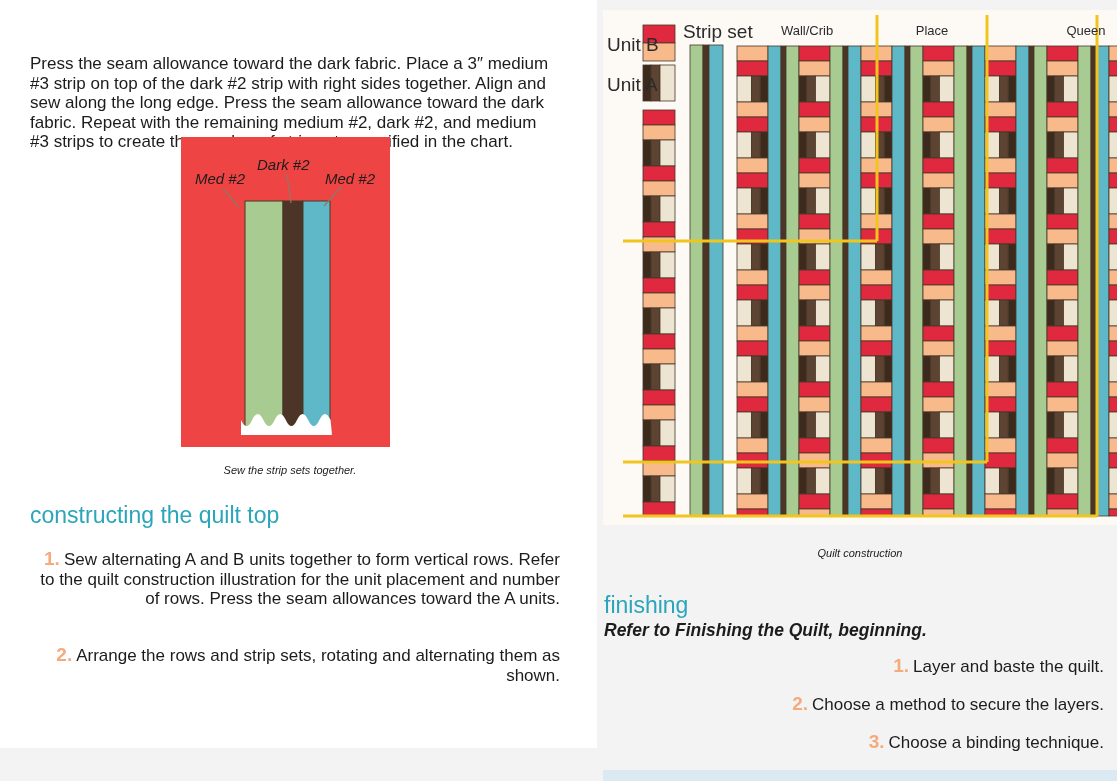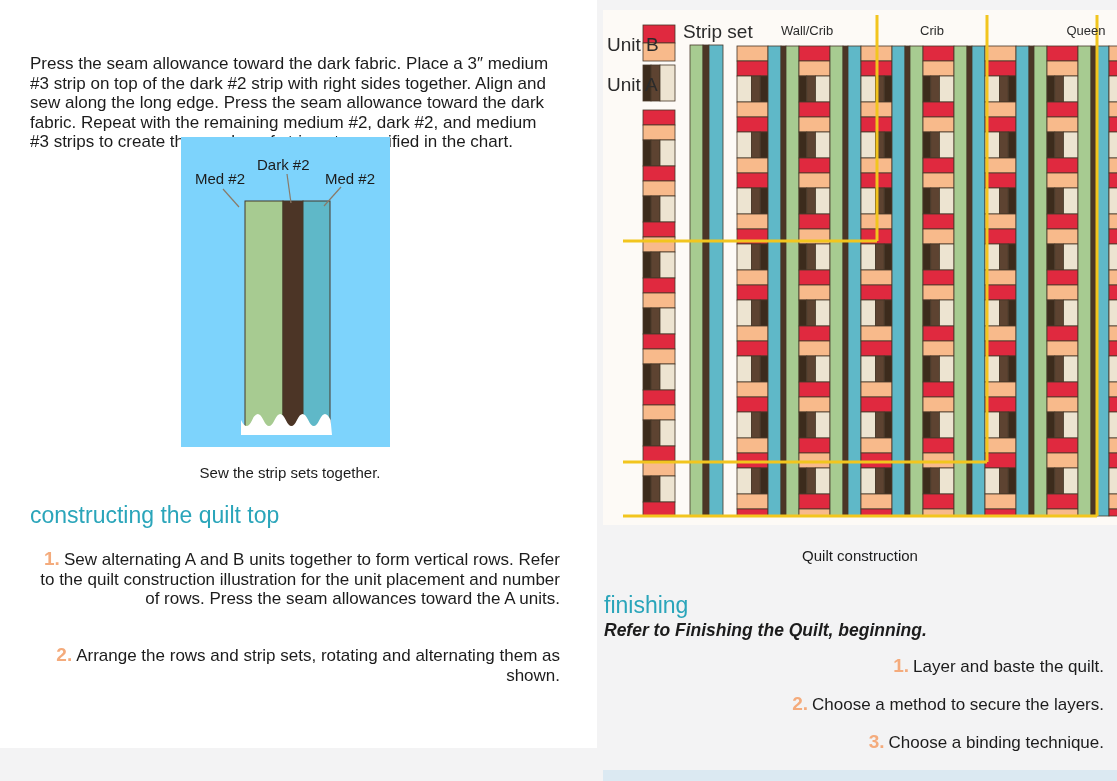--- a/index.html
+++ b/index.html
@@ -5,26 +5,26 @@
   html,body{margin:0;padding:0;}
   body{
     width:1117px;height:781px;position:relative;overflow:hidden;
     background:#f3f3f4;
     font-family:"Liberation Sans",sans-serif;
     color:#1c1c1c;
   }
   .abs{position:absolute;}
   .left-panel{left:0;top:0;width:597px;height:748px;background:#ffffff;}
   .intro{left:30px;top:37px;width:526px;font-size:17px;line-height:19.5px;}
-  .diagram-wrap{left:181px;top:137px;width:209px;height:310px;background:#7dd3fc;}
+  .diagram-wrap{left:181px;top:137px;width:209px;height:310px;background:#ef4444;font-style:italic;}
   .diagram-label{position:absolute;font-size:15px;color:#1c1c1c;white-space:nowrap;}
   .lbl-med2{left:14px;top:33px;}
   .lbl-dark2{left:76px;top:19px;}
   .lbl-med3{left:144px;top:33px;}
-  .caption{font-size:15px;text-align:center;color:#1c1c1c;}
+  .caption{font-size:11px;text-align:center;color:#1c1c1c;font-style:italic;}
   .cap-left{left:140px;top:464px;width:300px;}
   .section-heading{font-size:23px;color:#2aa5ba;font-weight:400;white-space:nowrap;}
   .h-construct{left:30px;top:502px;}
   .step{font-size:17px;line-height:19.5px;text-align:right;}
   .step .num{color:#f4ab7c;font-weight:bold;font-size:19px;padding-right:4px;}
   .s1{left:30px;top:549px;width:530px;}
   .s2{left:30px;top:645px;width:530px;}
   .s3{left:30px;top:701px;width:530px;}
   .illus-panel{left:603px;top:10px;width:514px;height:515px;background:#fdfaf6;}
   .illus-label{position:absolute;font-size:19px;color:#2b2b2b;white-space:nowrap;}
@@ -436,21 +436,21 @@
       <line x1="20" y1="231" x2="274" y2="231" stroke="#f2c51e" stroke-width="3"></line>
       <line x1="384" y1="5" x2="384" y2="452" stroke="#f2c51e" stroke-width="3"></line>
       <line x1="20" y1="452" x2="384" y2="452" stroke="#f2c51e" stroke-width="3"></line>
       <line x1="494" y1="5" x2="494" y2="506" stroke="#f2c51e" stroke-width="3"></line>
       <line x1="20" y1="506" x2="494" y2="506" stroke="#f2c51e" stroke-width="3"></line>
     </svg>
   <span class="illus-label ill-unit-b">Unit B</span>
   <span class="illus-label ill-unit-a">Unit A</span>
   <span class="illus-label ill-strip-set">Strip set</span>
   <span class="ill-size sz-0">Wall/Crib</span>
-  <span class="ill-size sz-1">Crib</span>
+  <span class="ill-size sz-1">Place</span>
   <span class="ill-size sz-2">Queen</span>
 </div>
 
 <div class="abs caption cap-right">Quilt construction</div>
 
 <h2 class="abs section-heading h-finishing" style="margin:0;">finishing</h2>
 <div class="abs fin-intro">Refer to Finishing the Quilt, beginning.</div>
 
 <div class="abs step f1"><span class="num">1.</span><span>Layer and baste the quilt.</span></div>
 <div class="abs step f2"><span class="num">2.</span><span>Choose a method to secure the layers.</span></div>

